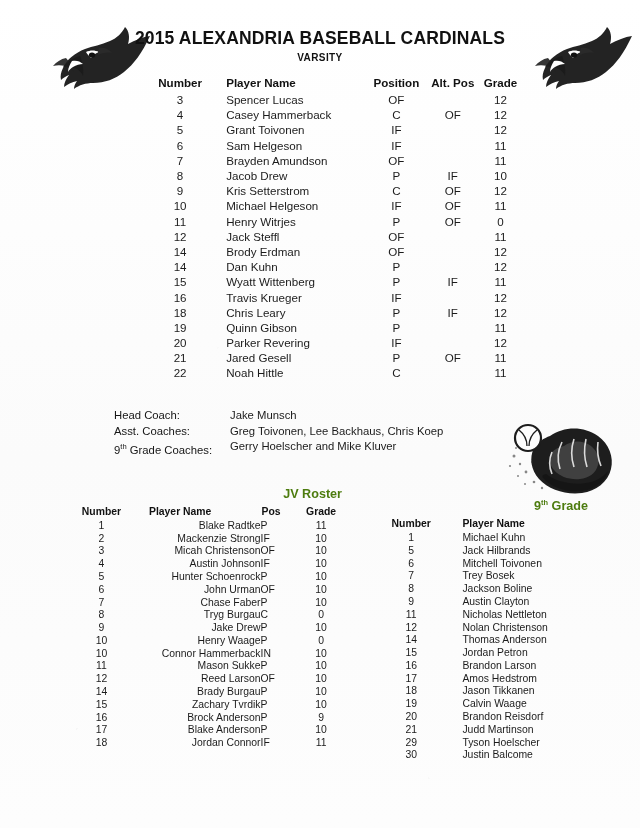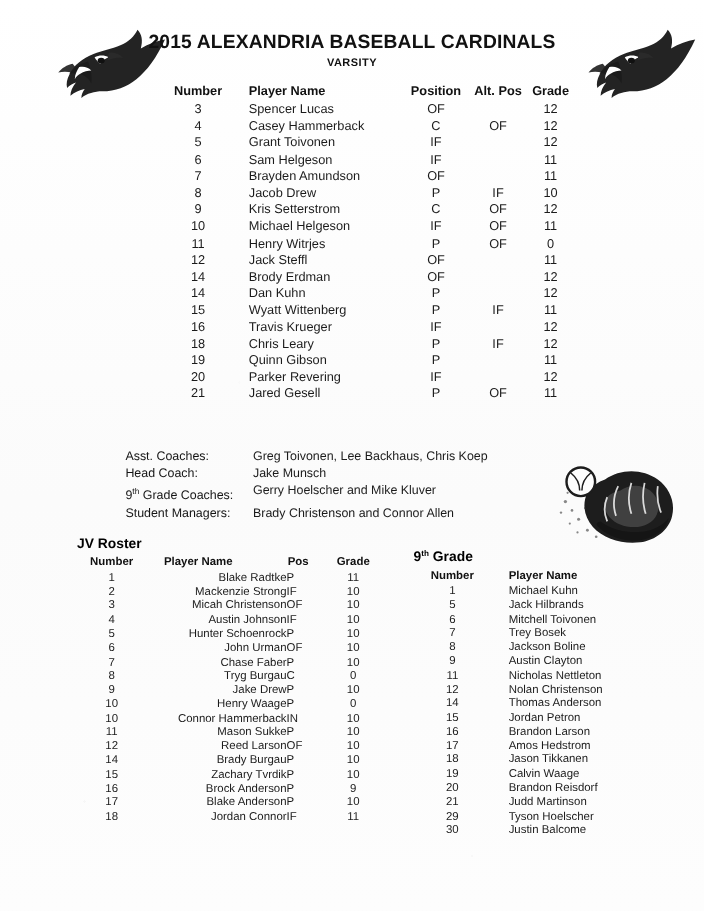--- a/index.html
+++ b/index.html
@@ -114,24 +114,24 @@
   .glove svg { width: 100%; height: 100%; display: block; }
   
   .jv {
     position: absolute;
     top: 487px;
     left: 70px;
     width: 272px;
     font-size: 10.4px;
   }
   .jv-title, .ng-title {
-    text-align: left;
+    text-align: right;
     font-weight: bold;
     font-size: 12.6px;
-    color: #000000;
+    color: #4d7c0f;
     margin-bottom: 4px;
   }
   .jv table, .ng table { border-collapse: collapse; width: 100%; }
   .jv th, .ng th {
     font-weight: bold;
     font-size: 10.4px;
     padding-bottom: 2px;
     color: #111;
   }
   .jv td, .ng td {
@@ -327,41 +327,44 @@
             <td class="col-alt"></td>
             <td class="col-grade">12</td>
           </tr>
           <tr>
             <td class="col-num">21</td>
             <td class="col-name">Jared Gesell</td>
             <td class="col-pos">P</td>
             <td class="col-alt">OF</td>
             <td class="col-grade">11</td>
           </tr>
+          <tr>
+            <td class="col-num">22</td>
+            <td class="col-name">Noah Hittle</td>
+            <td class="col-pos">C</td>
+            <td class="col-alt"></td>
+            <td class="col-grade">11</td>
+          </tr>
         </tbody>
     </table>
   </div>
 
   <div class="staff">
     <div id="staff-body">
+        <div class="staff-row">
+          <div class="staff-label"><span>Head Coach:</span></div>
+          <div class="staff-value">Jake Munsch</div>
+        </div>
         <div class="staff-row">
           <div class="staff-label"><span>Asst. Coaches:</span></div>
           <div class="staff-value">Greg Toivonen, Lee Backhaus, Chris Koep</div>
         </div>
         <div class="staff-row">
-          <div class="staff-label"><span>Head Coach:</span></div>
-          <div class="staff-value">Jake Munsch</div>
-        </div>
-        <div class="staff-row">
           <div class="staff-label"><span>9</span><sup>th</sup><span> Grade Coaches:</span></div>
           <div class="staff-value">Gerry Hoelscher and Mike Kluver</div>
-        </div>
-        <div class="staff-row">
-          <div class="staff-label"><span>Student Managers:</span></div>
-          <div class="staff-value">Brady Christenson and Connor Allen</div>
         </div>
       </div>
   </div>
 
   <div class="glove">
     <svg viewBox="0 0 136 92" xmlns="http://www.w3.org/2000/svg">
       <g fill="#1d1d1d">
         <path d="M58 24c14-10 34-10 48 0 11 8 16 21 13 33-3 13-15 22-29 24-16 2-33-3-43-14-8-9-10-21-5-31 4-6 10-10 16-12z"></path>
       </g>
       <g fill="#fbfbfb">

